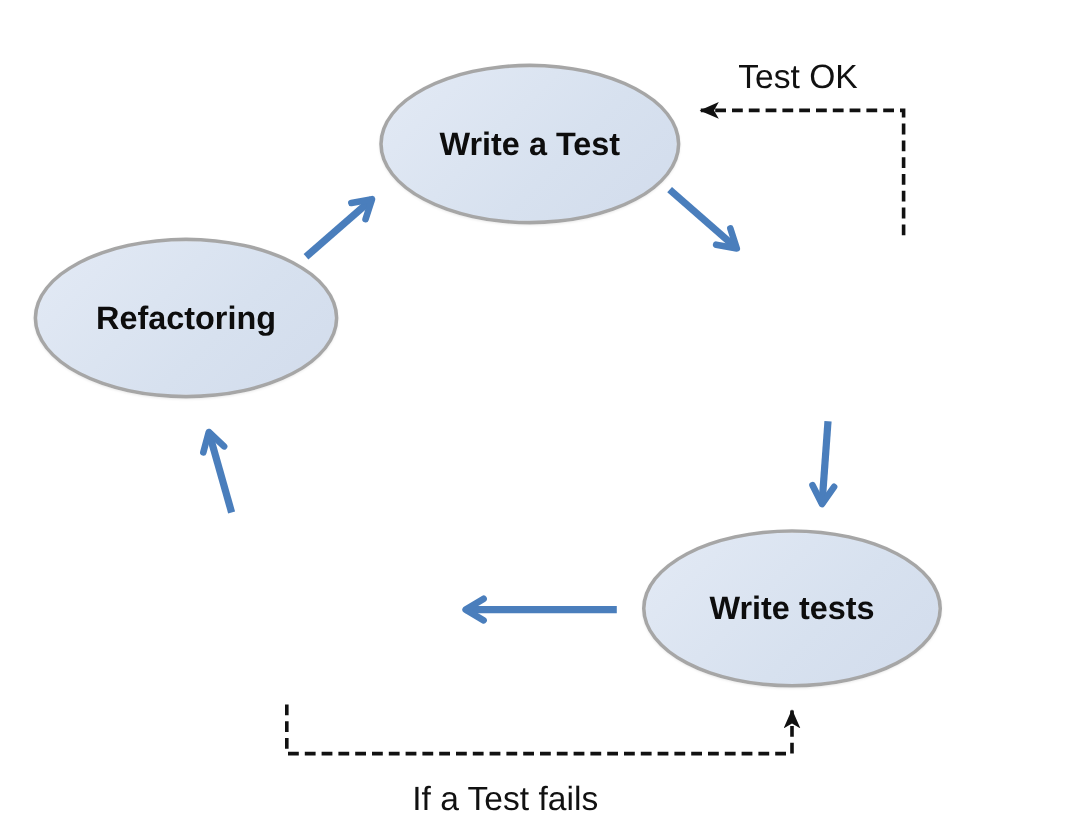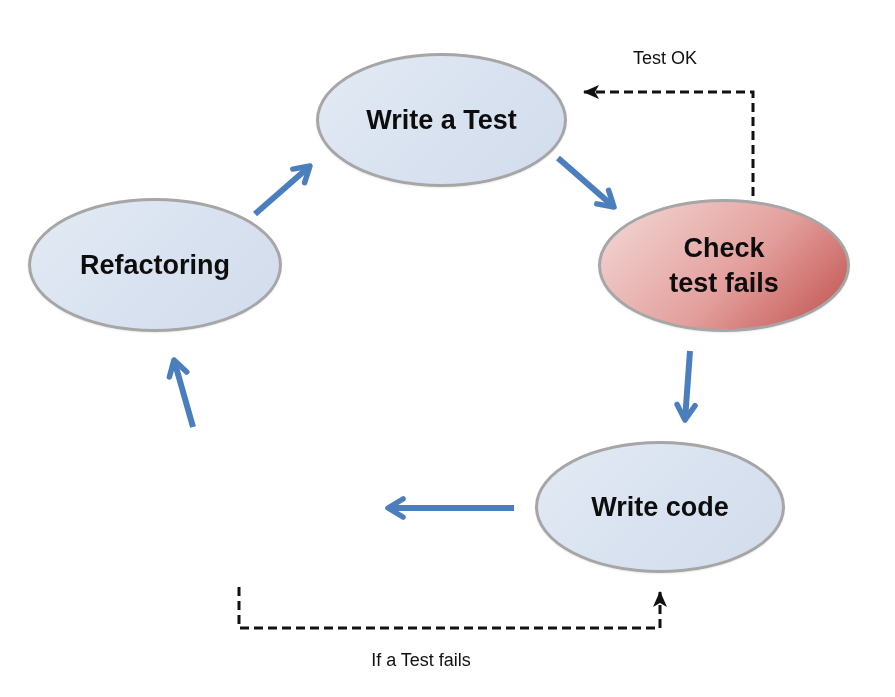--- a/index.html
+++ b/index.html
@@ -45,21 +45,21 @@
   .node-check-test-fails { left: 598px; top: 199px; width: 252px; height: 133px; }
   .node-write-code       { left: 535px; top: 441px; width: 250px; height: 132px; }
   .node-check-all-tests  { left: 113px; top: 441px; width: 254px; height: 132px; }
   .node-refactoring      { left: 28px;  top: 198px; width: 254px; height: 134px; }
 
   .node-check-test-fails .node-label { max-width: 124px; }
   .node-check-all-tests  .node-label { max-width: 134px; }
 
   .annotation {
     position: absolute;
-    font-size: 18px;
+    font-size: 28px;
     font-weight: normal;
     color: #111111;
     text-align: center;
   }
   .annotation-test-ok       { left: 595px; top: 48px;  width: 140px; }
   .annotation-if-test-fails { left: 321px; top: 650px; width: 200px; }
 </style>
 </head>
 <body>
 
@@ -82,26 +82,23 @@
     <line x1="193" y1="427" x2="174" y2="360" stroke="#4a7ebc" stroke-width="6" marker-end="url(#blueHead)"></line>
 
     <path d="M753,196 L753,92 L584,92" fill="none" stroke="#111111" stroke-width="3" stroke-dasharray="9 5" marker-end="url(#blackHead)"></path>
     <path d="M239,587 L239,628 L660,628 L660,592" fill="none" stroke="#111111" stroke-width="3" stroke-dasharray="9 5" marker-end="url(#blackHead)"></path>
   </svg>
 
   <div class="node fill-blue node-write-a-test">
     <span class="node-label">Write a Test</span>
   </div>
 
-  <div class="node fill-red node-check-test-fails">
-    <span class="node-label">Check test fails</span>
-  </div>
 
   <div class="node fill-blue node-write-code">
-    <span class="node-label">Write code</span>
+    <span class="node-label">Write tests</span>
   </div>
 
 
   <div class="node fill-blue node-refactoring">
     <span class="node-label">Refactoring</span>
   </div>
 
   <div class="annotation annotation-test-ok">Test OK</div>
   <div class="annotation annotation-if-test-fails">If a Test fails</div>
 

